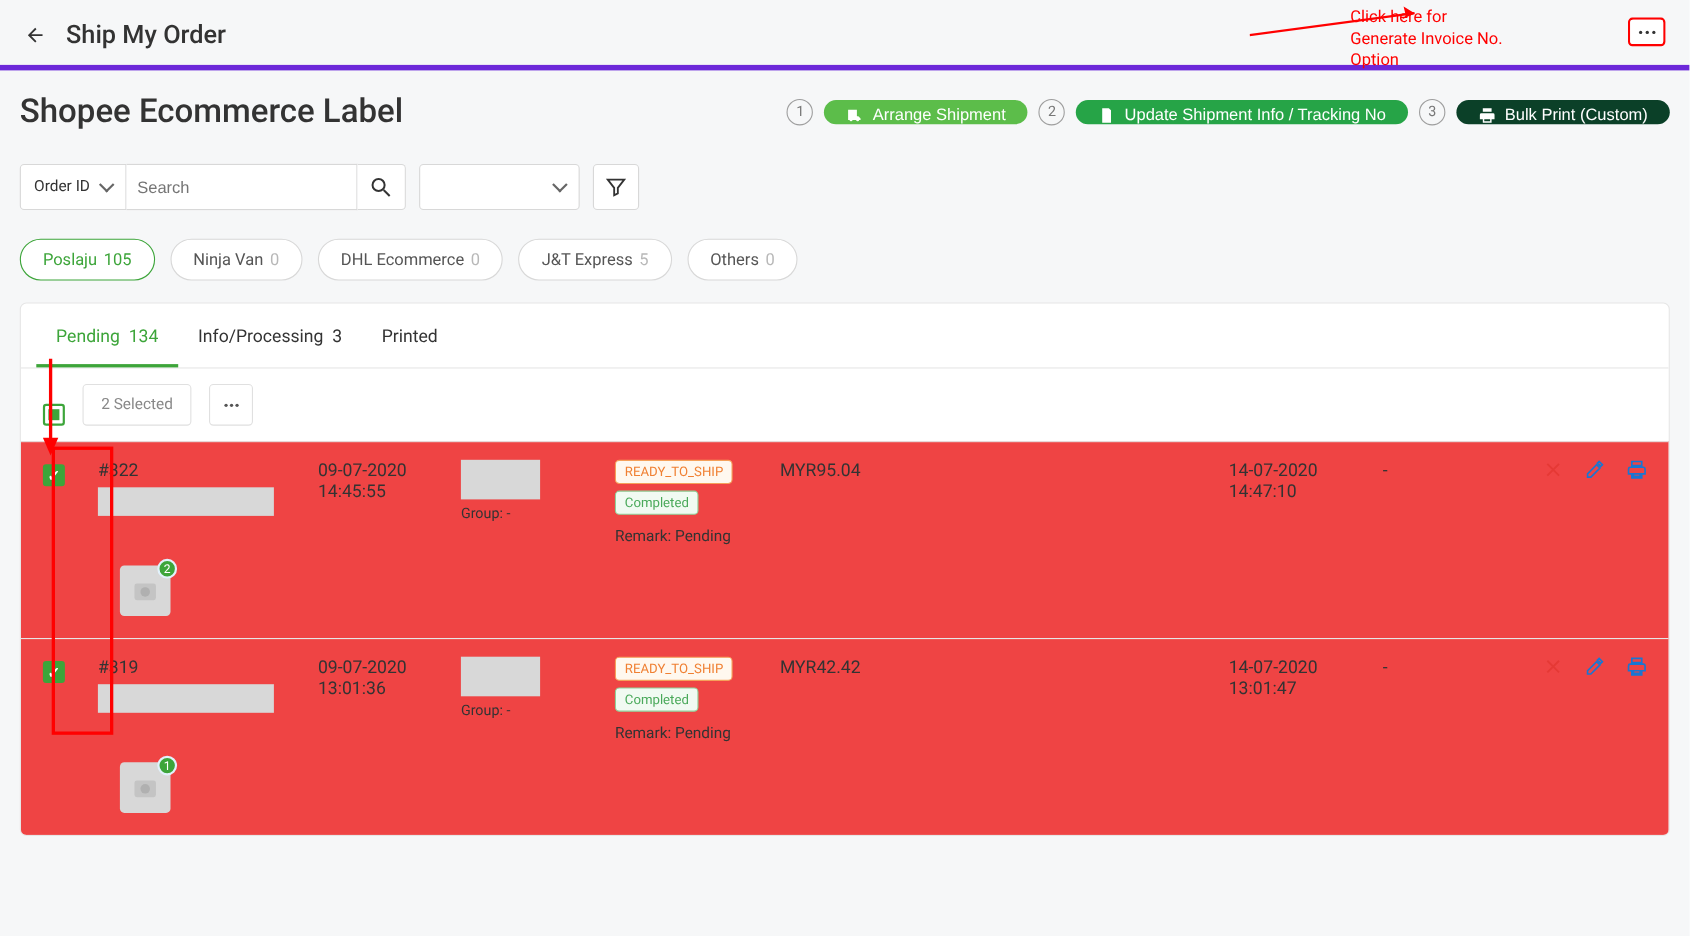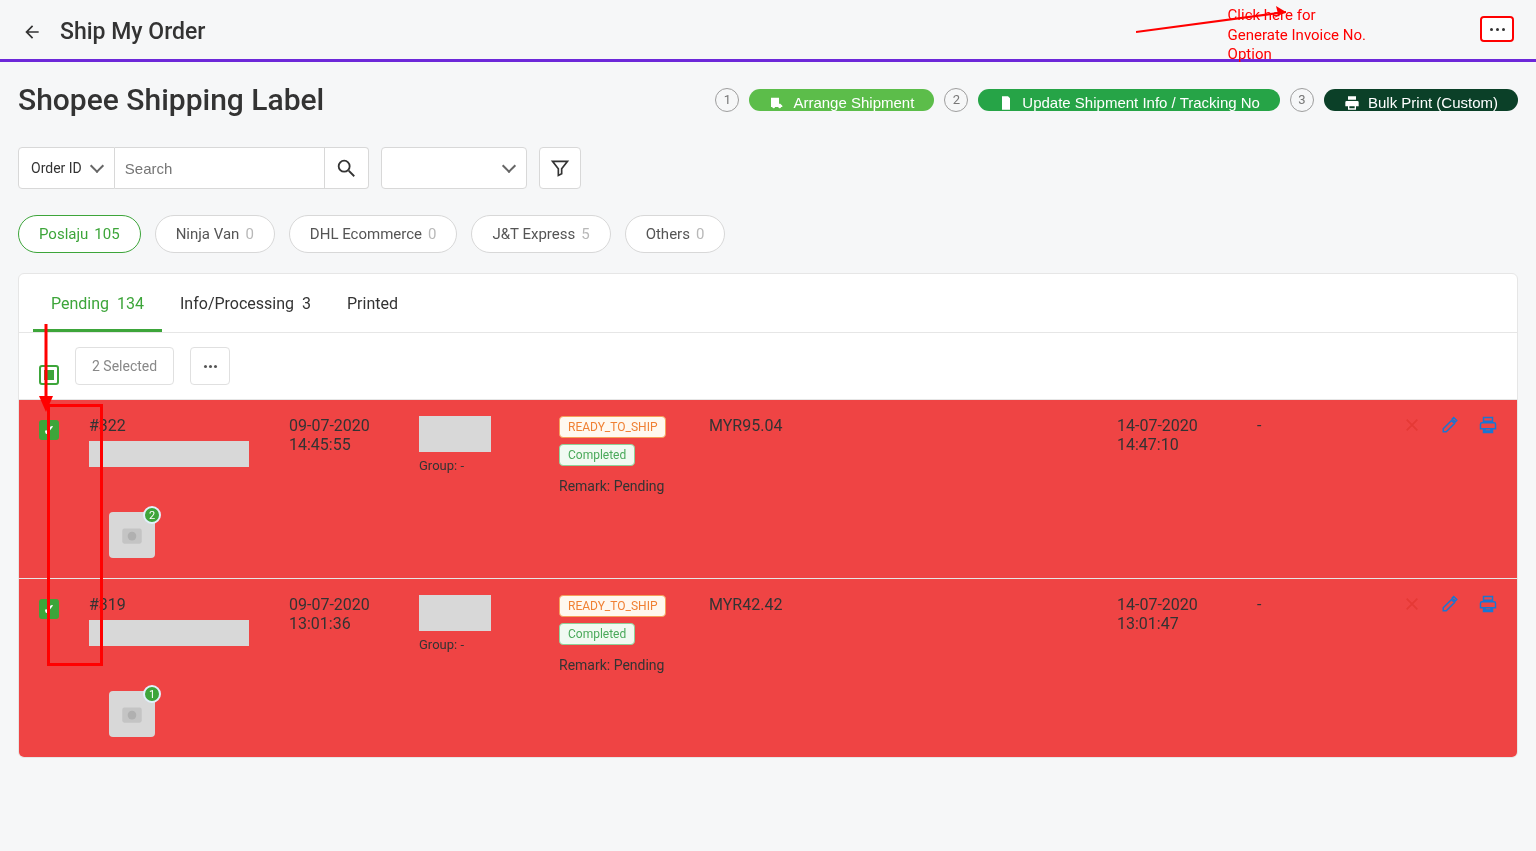--- a/index.html
+++ b/index.html
@@ -1,17 +1,17 @@
 <!DOCTYPE html>
 <html><head>
 <meta charset="utf-8">
 <style>
 * { box-sizing: border-box; margin: 0; padding: 0; }
 body { font-family: -apple-system, BlinkMacSystemFont, "Segoe UI", Roboto, Arial, sans-serif; background: #f6f7f8; color: #333; font-size: 14px; }
-.topbar { display: flex; align-items: center; padding: 18px 22px 14px; border-bottom: 3px solid #6d28d9; position: relative; }
+.topbar { display: flex; align-items: center; padding: 18px 22px 14px; border-bottom: 5px solid #6d28d9; position: relative; }
 .back-icon { width: 20px; height: 20px; cursor: pointer; margin-right: 18px; }
 .topbar-title { font-size: 23px; font-weight: 500; }
 .annotation { position: absolute; right: 170px; top: 6px; color: #ff0000; font-size: 15px; line-height: 1.3; }
 .annotation-arrow { position: absolute; right: 60px; top: -6px; pointer-events:none; }
 .more-btn-box { position: absolute; right: 22px; top: 16px; border: 2px solid #ff0000; border-radius: 4px; padding: 0; }
 .more-btn { display: flex; align-items: center; justify-content: center; width: 30px; height: 22px; background: #fff; border-radius: 3px; cursor: pointer; }
 .more-btn span { width: 3px; height: 3px; background: #333; border-radius: 50%; margin: 0 1.5px; }
 
 .content { padding: 20px 18px 40px; }
 .title-row { display: flex; align-items: center; justify-content: flex-start; margin-bottom: 30px; }
@@ -101,21 +101,21 @@
         <span></span>
         <span></span>
         <span></span>
       </div>
   </div>
 </div>
 
 <div class="content">
 
   <div class="title-row">
-    <div class="page-title">Shopee Shipping Label</div>
+    <div class="page-title">Shopee Ecommerce Label</div>
     <div class="step-chips">
       <div class="step-num">1</div>
       <button class="btn btn-green-1">
         <svg width="16" height="16" viewBox="0 0 24 24">
             <path fill="#fff" d="M3 4h12v9h2l3 3v2h-2a2 2 0 11-4 0H9a2 2 0 11-4 0H3V4z"></path>
           </svg>
         <span>Arrange Shipment</span>
       </button>
       <div class="step-num">2</div>
       <button class="btn btn-green-2">

